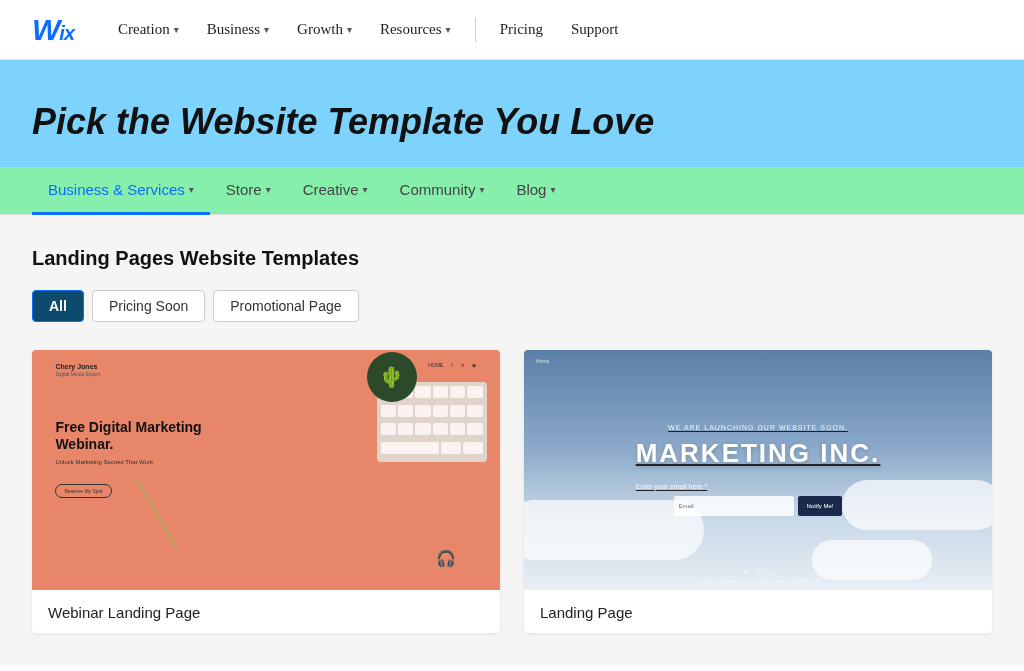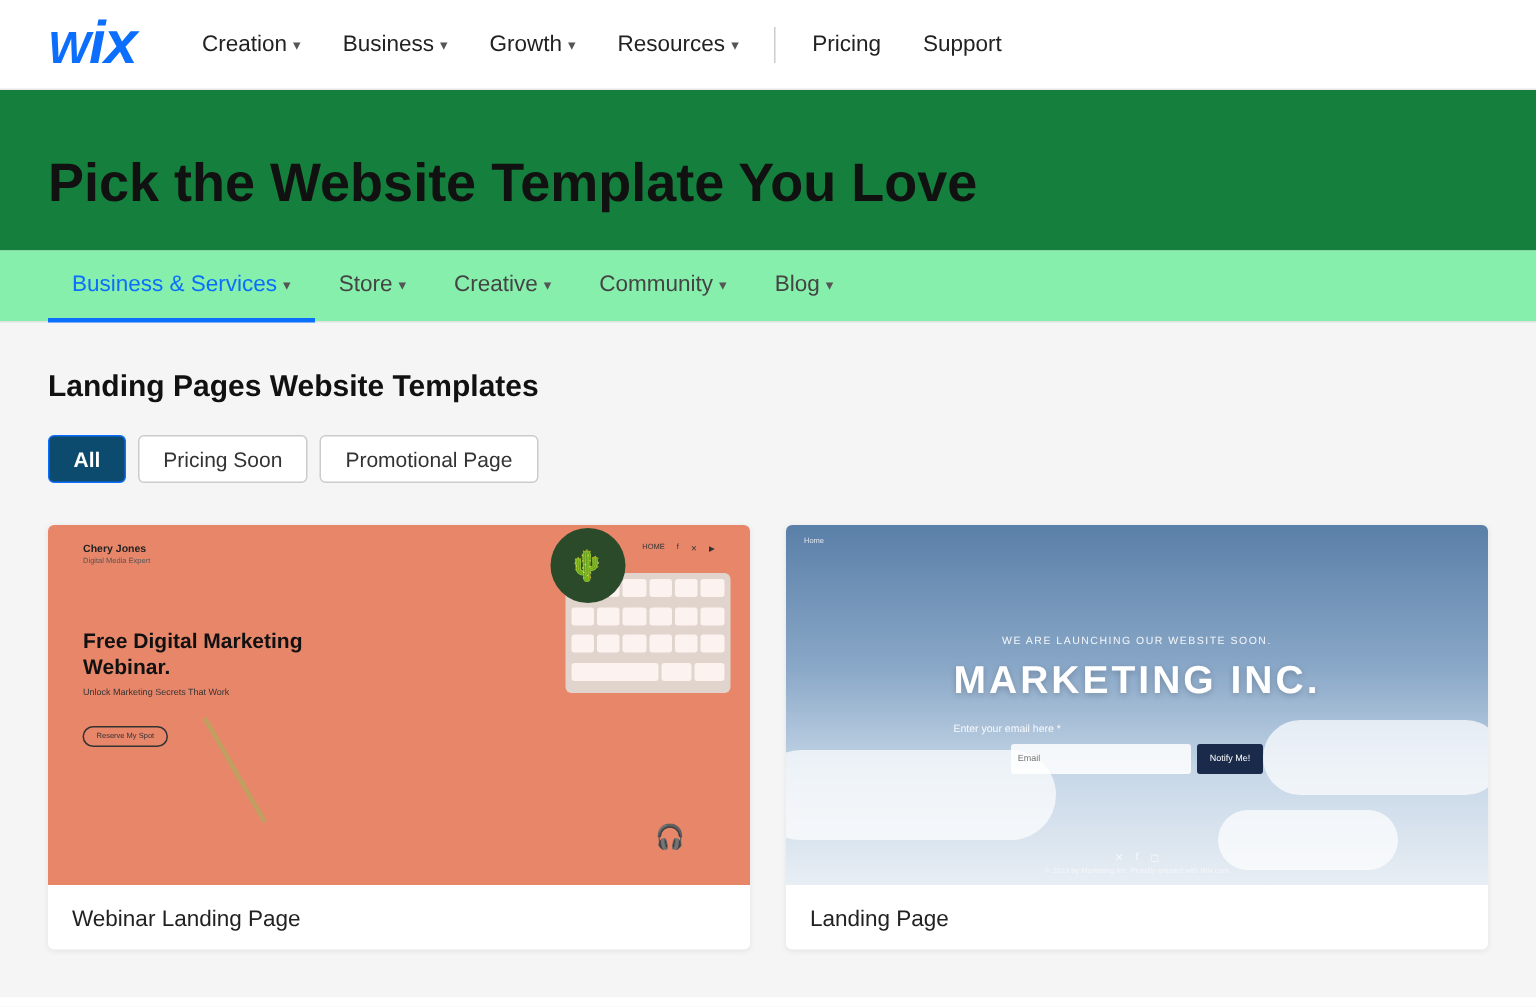--- a/index.html
+++ b/index.html
@@ -20,20 +20,21 @@
       color: #000;
       margin-right: 32px;
       letter-spacing: -1px;
     }
     .logo span { color: #0c6efc; }
     .nav-items {
       display: flex;
       align-items: center;
       gap: 4px;
       flex: 1;
+      font-family: Liberation Serif, serif;
     }
     .nav-item {
       padding: 8px 12px;
       font-size: 15px;
       color: #222;
       cursor: pointer;
       display: flex;
       align-items: center;
       gap: 4px;
       border-radius: 4px;
@@ -43,21 +44,22 @@
       height: 24px;
       background: #ccc;
       margin: 0 8px;
     }
     .nav-item.plain { font-size: 15px; }
     .chevron { font-size: 10px; color: #555; }
 
     
     .hero {
       padding: 40px 32px 24px;
-      background: #15803d;
+      background: #7dd3fc;
+      font-style: italic;
     }
     .hero h1 {
       font-size: 36px;
       font-weight: 700;
       color: #111;
       line-height: 1.2;
     }
 
     
     .category-tabs {
@@ -302,20 +304,21 @@
       transform: translateX(-50%);
       display: flex;
       gap: 8px;
       font-size: 7px;
       color: rgba(255,255,255,0.7);
     }
     .mk-content {
       position: relative;
       z-index: 2;
       text-align: center;
+      text-decoration: underline;
     }
     .mk-title {
       font-size: 26px;
       font-weight: 900;
       color: #fff;
       letter-spacing: 2px;
       text-shadow: 0 1px 4px rgba(0,0,0,0.2);
       line-height: 1.1;
       margin-bottom: 16px;
     }
@@ -353,21 +356,21 @@
       font-size: 5px;
       color: rgba(255,255,255,0.6);
       white-space: nowrap;
     }
   </style>
 </head>
 <body>
 
 <nav class="top-nav">
   <div class="logo">
-    <span style="font-style:italic;font-size:30px;font-weight:900;letter-spacing:-1px;">W</span><span style="font-style:italic;font-weight:900;font-size:40px;">ix</span>
+    <span style="font-style:italic;font-size:30px;font-weight:900;letter-spacing:-1px;">W</span><span style="font-style:italic;font-weight:900;font-size:20px;">ix</span>
   </div>
   <div class="nav-items">
     <div class="nav-item">
       <span>Creation</span>
       <span class="chevron">▾</span>
     </div>
     <div class="nav-item">
       <span>Business</span>
       <span class="chevron">▾</span>
     </div>

